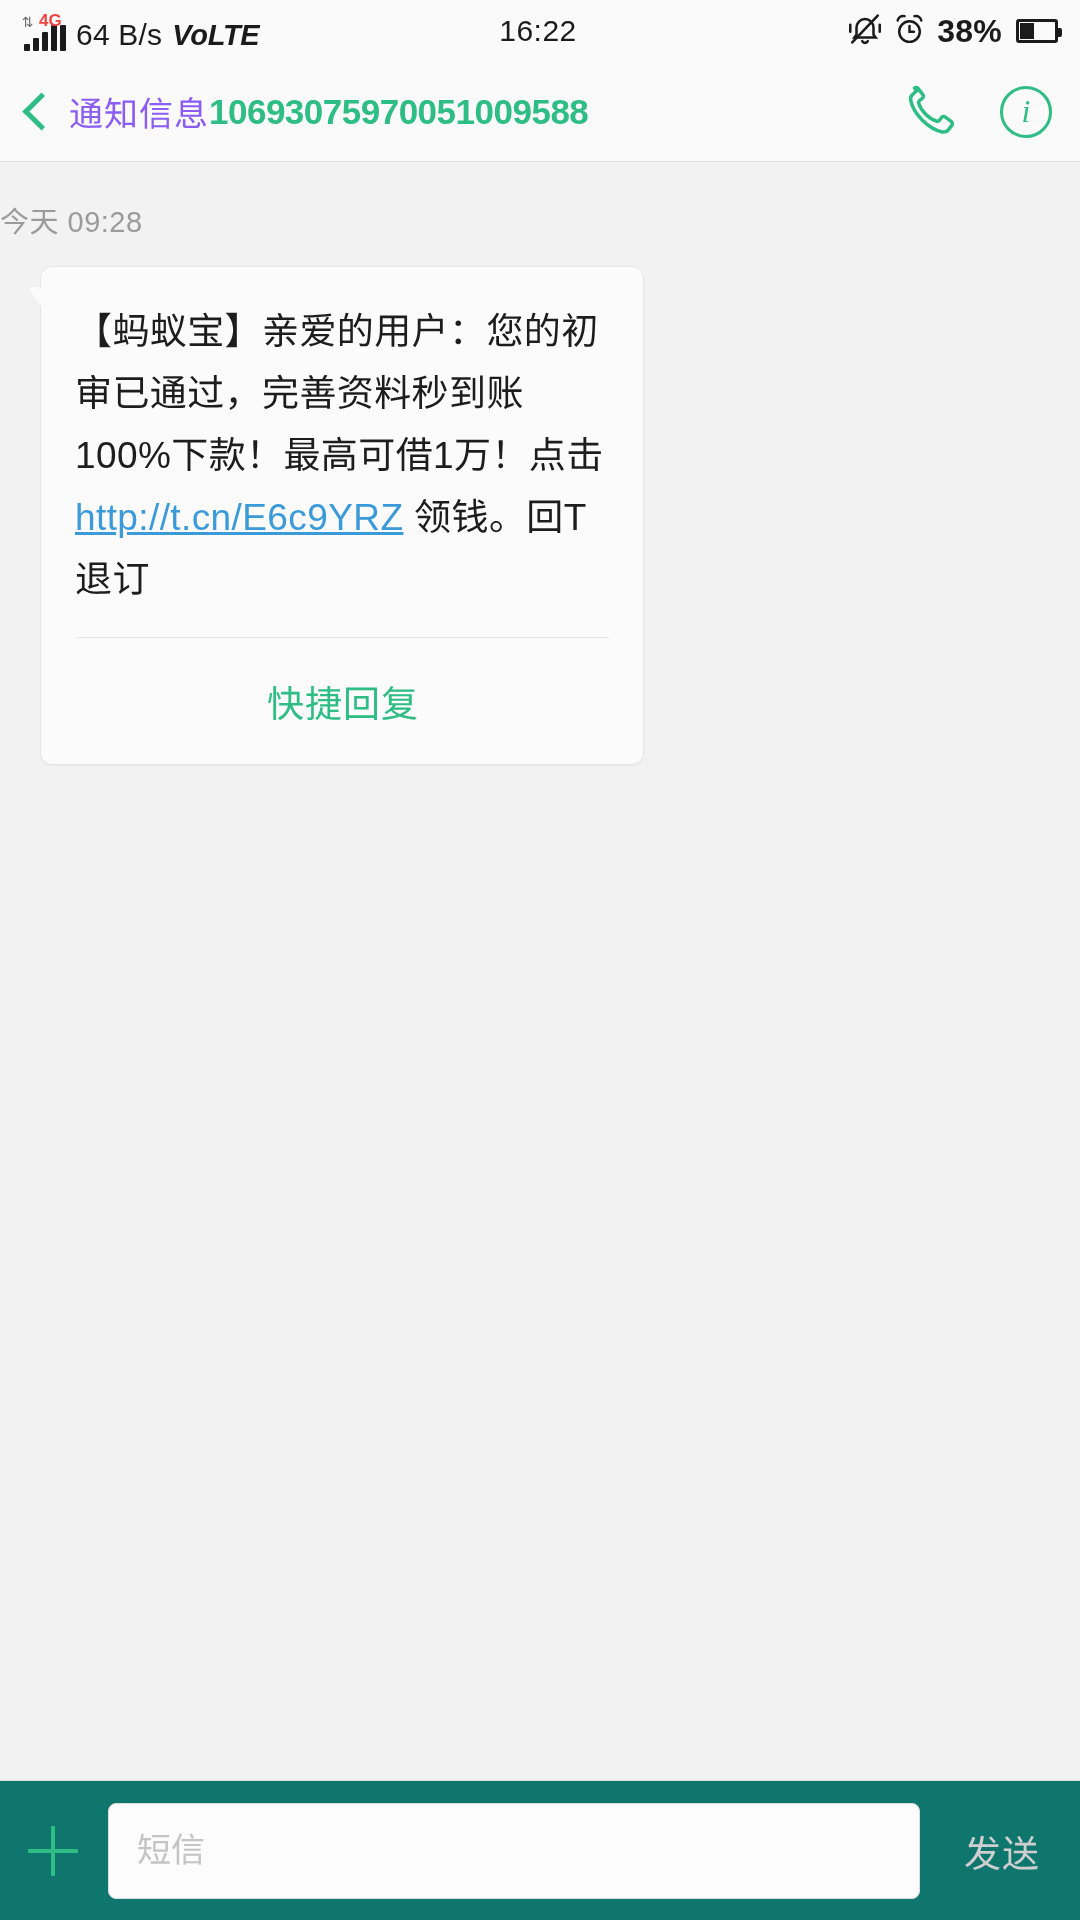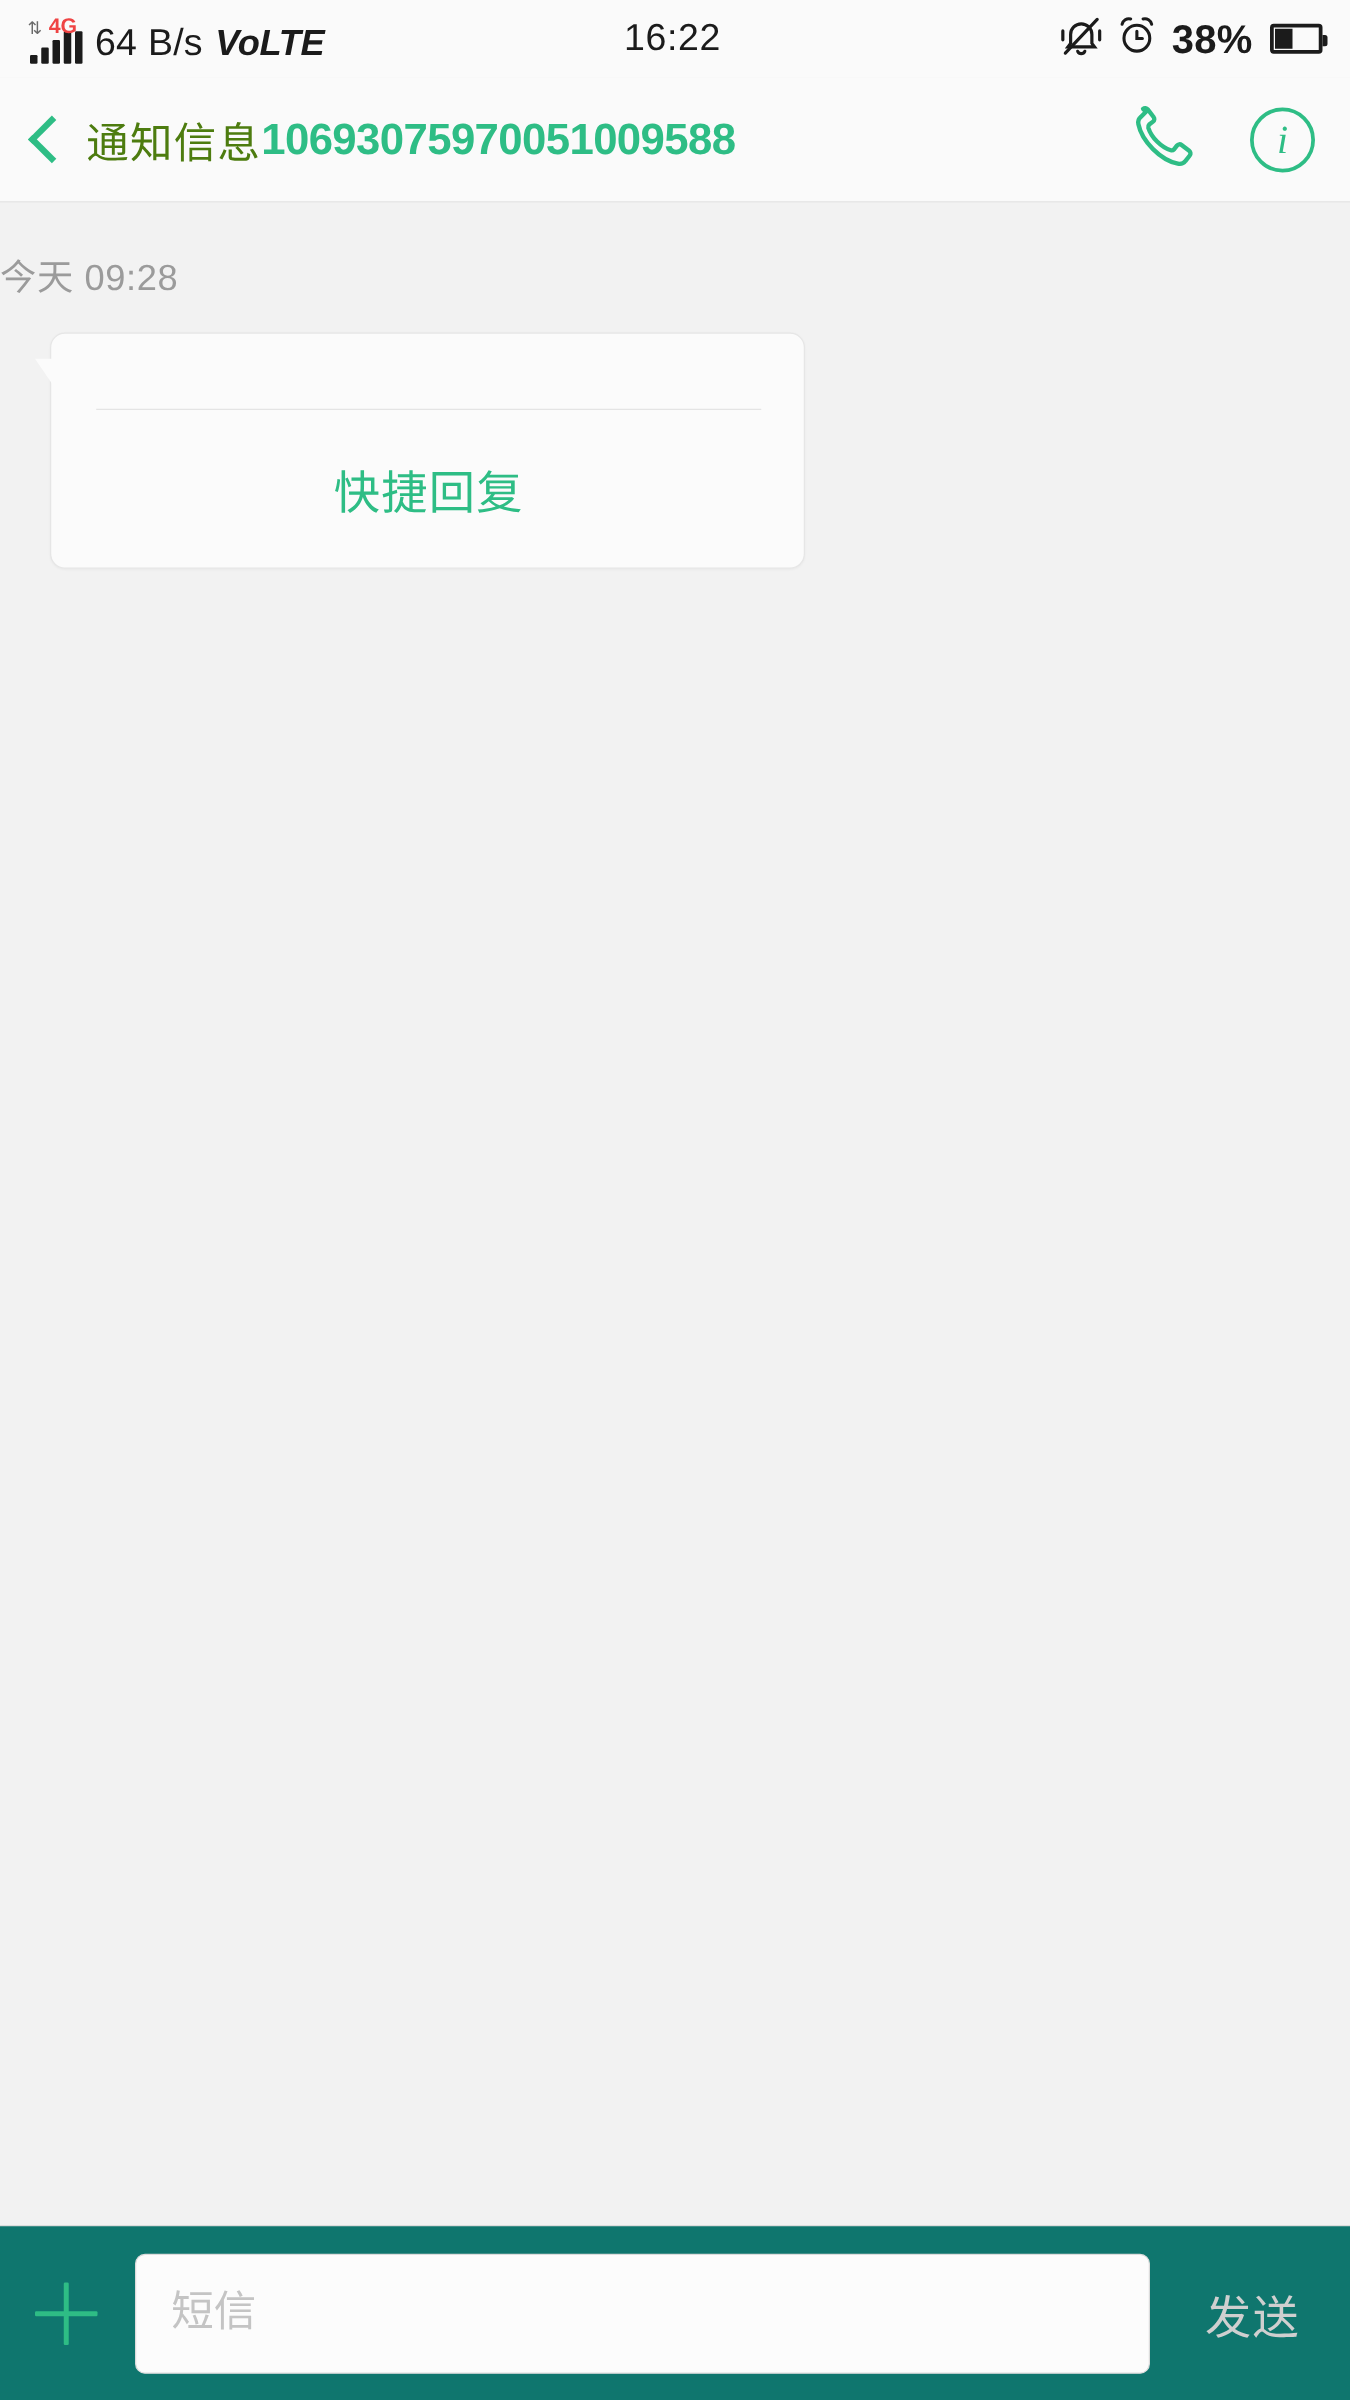--- a/index.html
+++ b/index.html
@@ -169,21 +169,21 @@
     display: block;
     width: 22px;
     height: 22px;
     border-left: 5px solid #2ebd85;
     border-bottom: 5px solid #2ebd85;
     transform: rotate(45deg);
     margin-left: 6px;
   }
   .back-label {
     font-size: 34px;
-    color: #4d7c0f;
+    color: #8b5cf6;
     letter-spacing: 1px;
   }
   .thread-number {
     font-size: 35px;
     font-weight: 700;
     color: #2ebd85;
     letter-spacing: -0.5px;
     white-space: nowrap;
   }
   .header-actions {
@@ -414,20 +414,23 @@
         </span>
       </span>
     </div>
   </div>
 
   <div class="convo">
     <div class="date-divider">今天 09:28</div>
 
     <div class="bubble-row">
       <div class="bubble">
+        <div class="msg-text">
+          <span>【蚂蚁宝】亲爱的用户：您的初审已通过，完善资料秒到账100%下款！最高可借1万！点击 </span><a href="#">http://t.cn/E6c9YRZ</a><span> 领钱。回T退订</span>
+        </div>
         <div class="bubble-sep"></div>
         <div class="quick-reply">快捷回复</div>
       </div>
     </div>
   </div>
 
   <div class="input-bar">
     <span class="plus-btn"></span>
     <input class="sms-input" type="text" placeholder="短信" style="">
     <span class="send-btn">发送</span>

